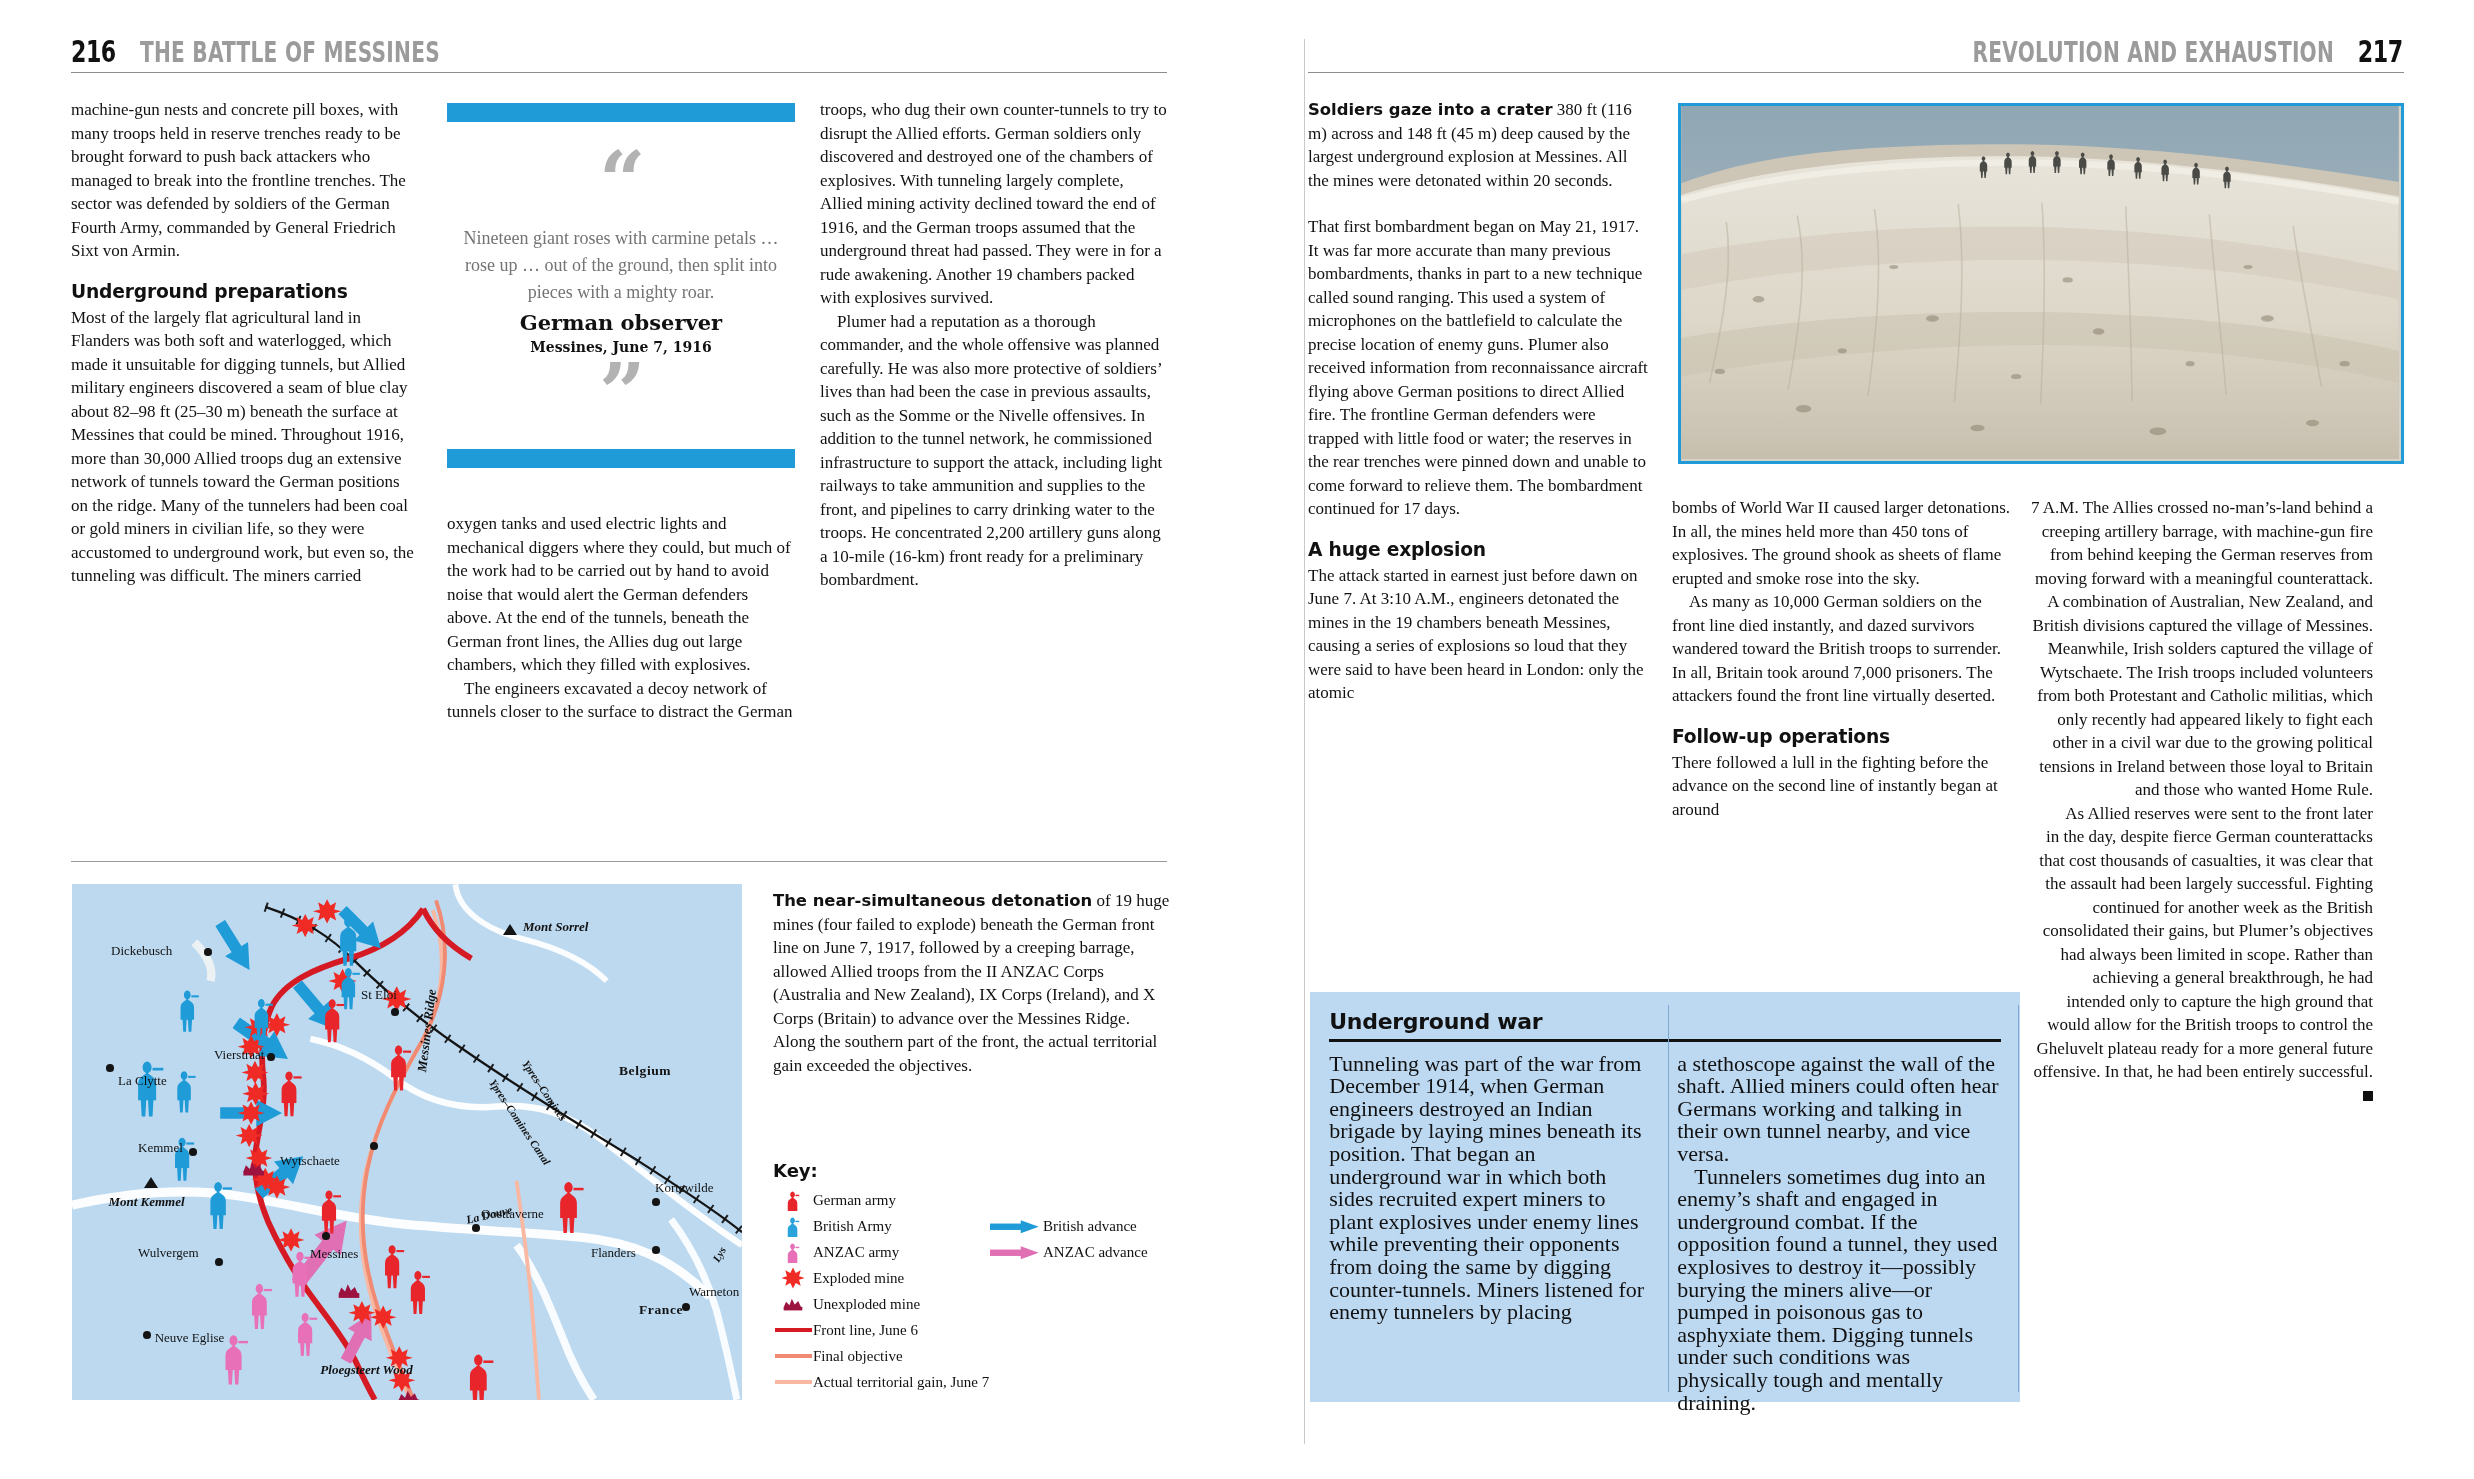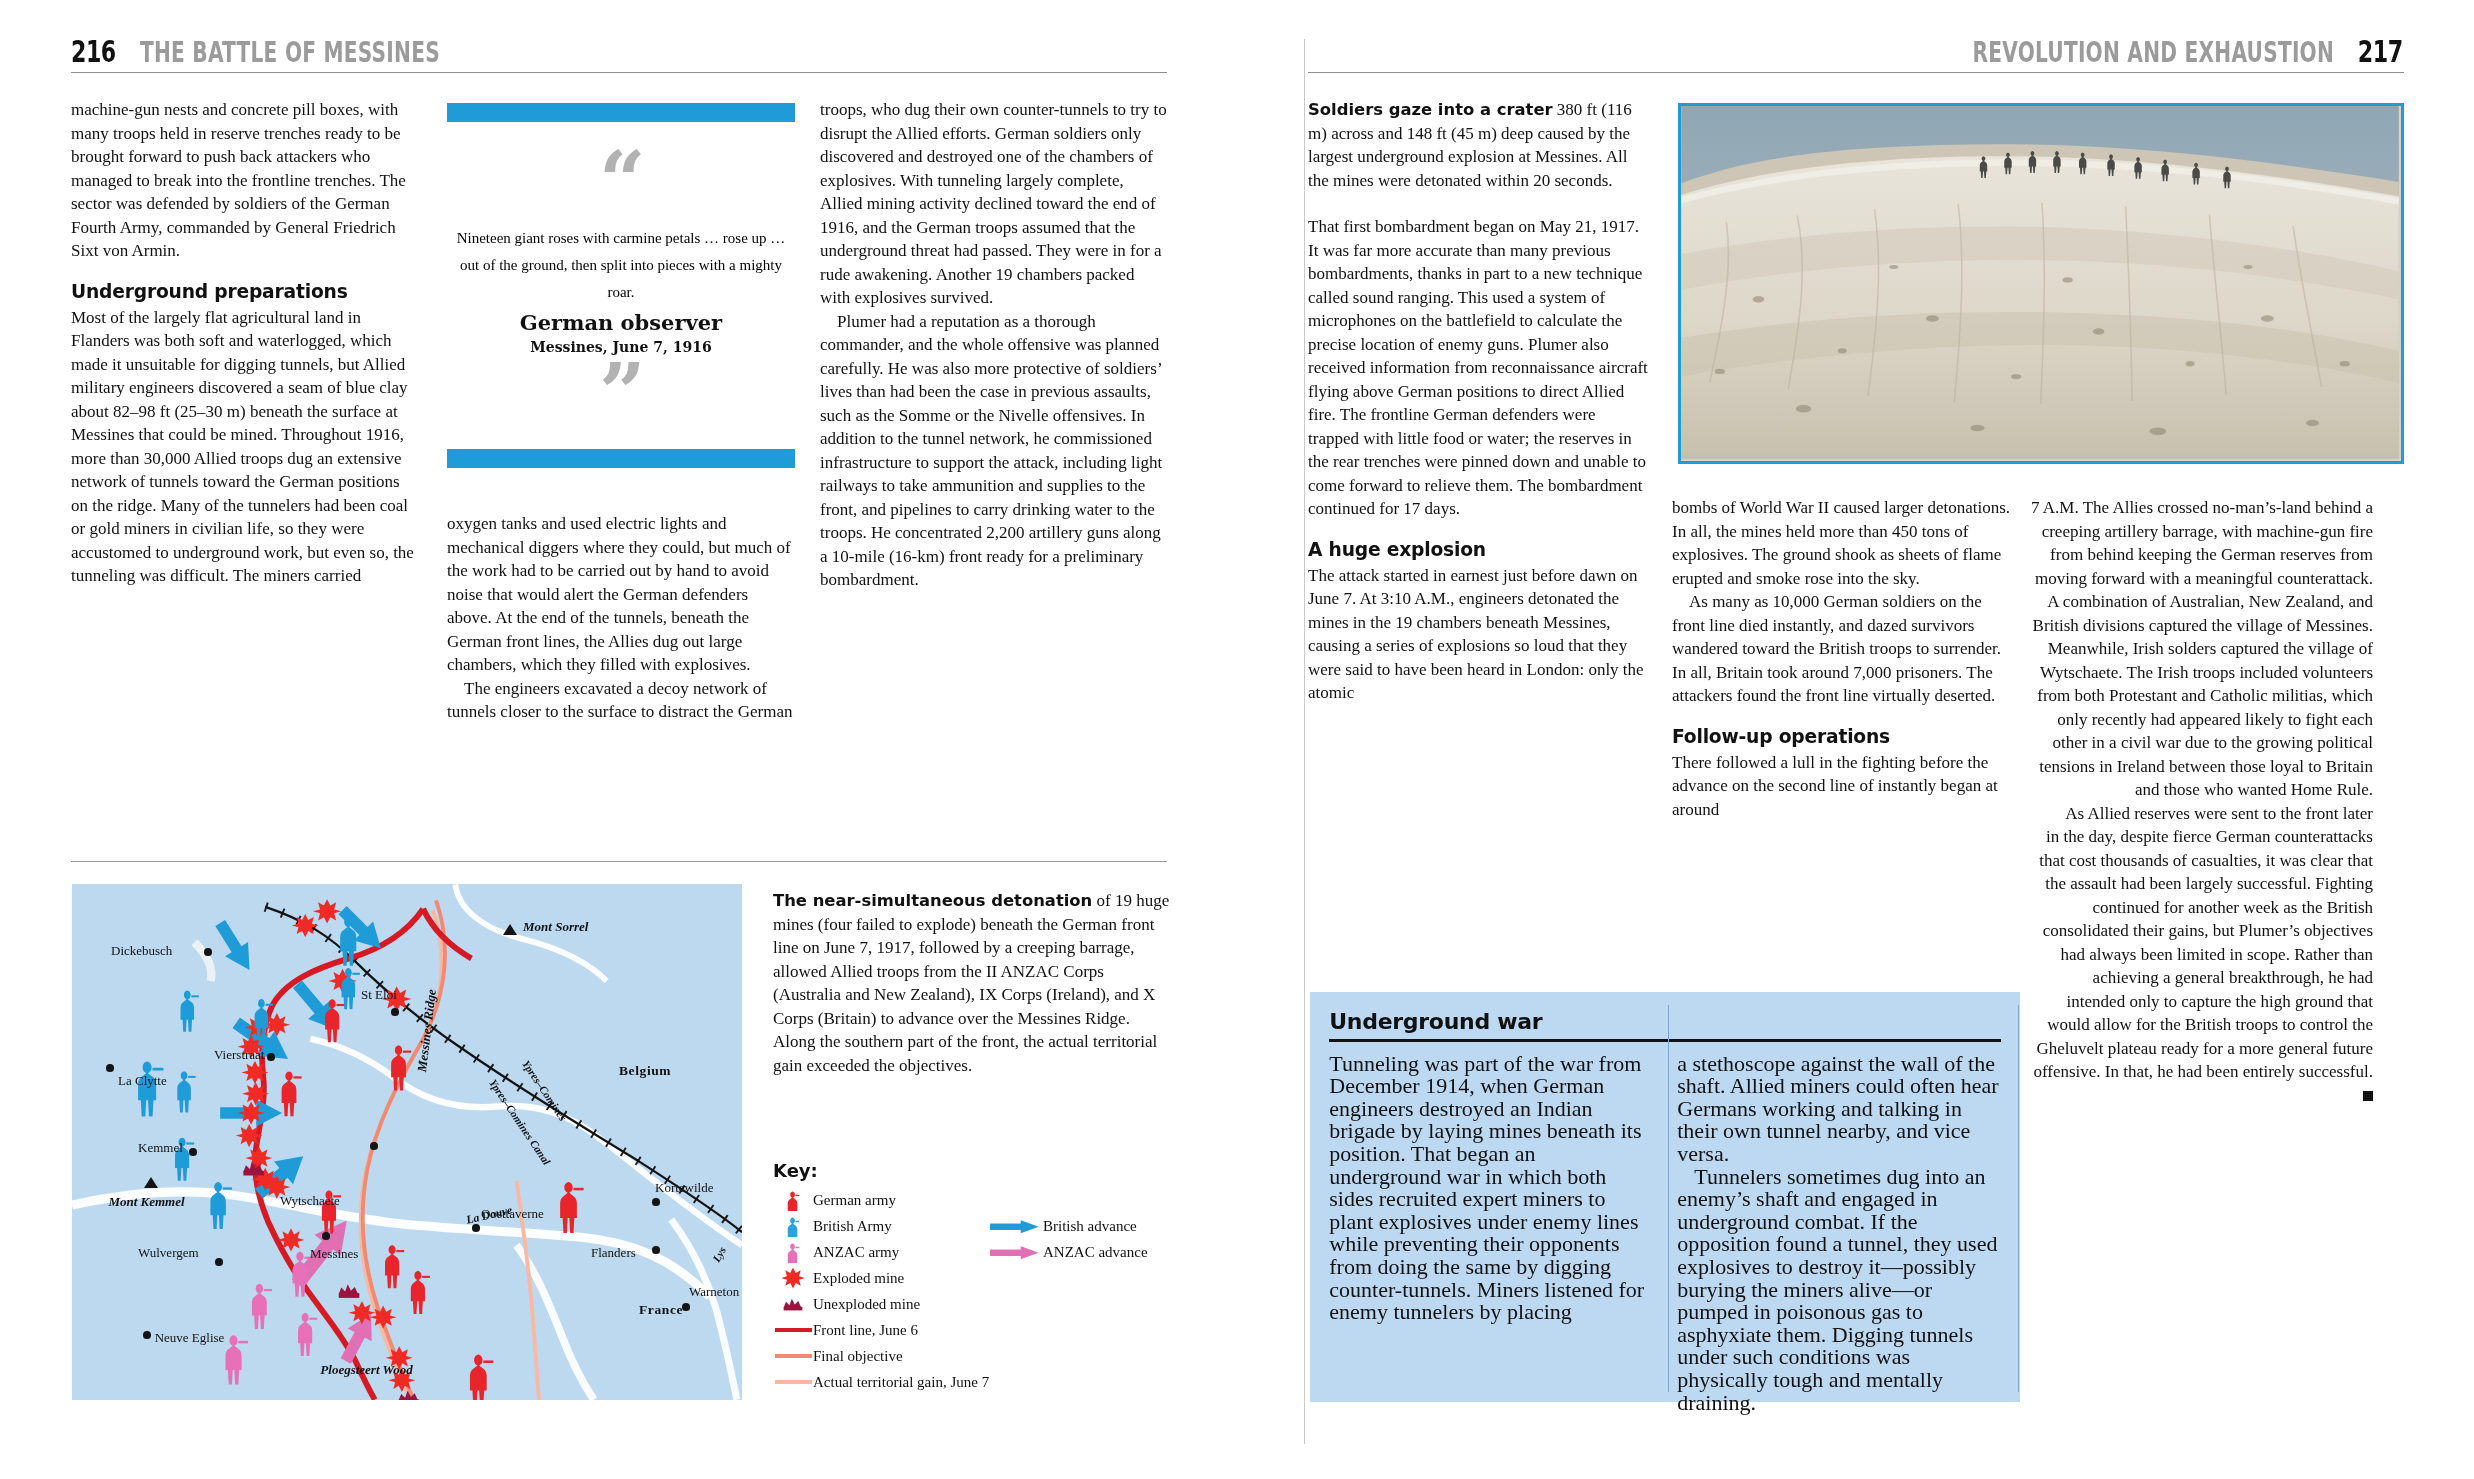--- a/index.html
+++ b/index.html
@@ -66,21 +66,21 @@
   .pq-bar { width:100%; height:19.3px; background:#1f9bd8; }
   .pq-body { padding:6.4px 2.6px 3.9px; text-align:center; }
   .pq-mark {
     color:#b2b2b2; font-family:"DejaVu Serif", serif; font-weight:bold;
     font-size:81px; line-height:0.62; letter-spacing:-2.6px;
   }
   .pq-open  { margin: 27px 0 19.3px; }
   .pq-close { margin: 10.3px 0 27px; }
   .pq-text {
     font-family:"Liberation Serif", serif;
-    font-size:15px; line-height:27px; color:#000000;
+    font-size:18px; line-height:27px; color:#737373;
   }
   .pq-author {
     font-family:"DejaVu Serif", serif; font-weight:bold;
     font-size:21px; line-height:28px; color:#111; margin-top:2.6px;
   }
   .pq-src {
     font-family:"DejaVu Serif", serif; font-weight:bold;
     font-size:14px; line-height:20.6px; color:#111;
   }
 
@@ -446,21 +446,21 @@
 
       <span class="mlabel" style="left:46px; top:173px;margin-top:16px;">La Clytte</span>
       <span class="mdot" style="left:34px; top:180px;"></span>
 
       <span class="mlabel" style="left:66px; top:256px;">Kemmel</span>
       <span class="mdot" style="left:117px; top:264px;"></span>
 
       <span class="mtri" style="left:72px; top:293px;"></span>
       <span class="mlabel it" style="left:26px; top:309px; width:97px; text-align:center; line-height:17px; white-space:normal;">Mont Kemmel</span>
 
-      <span class="mlabel" style="left:208px; top:269px;margin-top:40px;">Wytschaete</span>
+      <span class="mlabel" style="left:208px; top:269px;">Wytschaete</span>
       <span class="mdot" style="left:298px; top:258px;"></span>
 
       <span class="mlabel" style="left:66px; top:361px;">Wulvergem</span>
       <span class="mdot" style="left:143px; top:374px;"></span>
 
       <span class="mlabel" style="left:238px; top:362px;">Messines</span>
       <span class="mdot" style="left:250px; top:348px;"></span>
 
       <span class="mlabel" style="left:82px; top:445px; width:71px; text-align:center; line-height:17px; white-space:normal;">Neuve Eglise</span>
       <span class="mdot" style="left:71px; top:447px;"></span>

